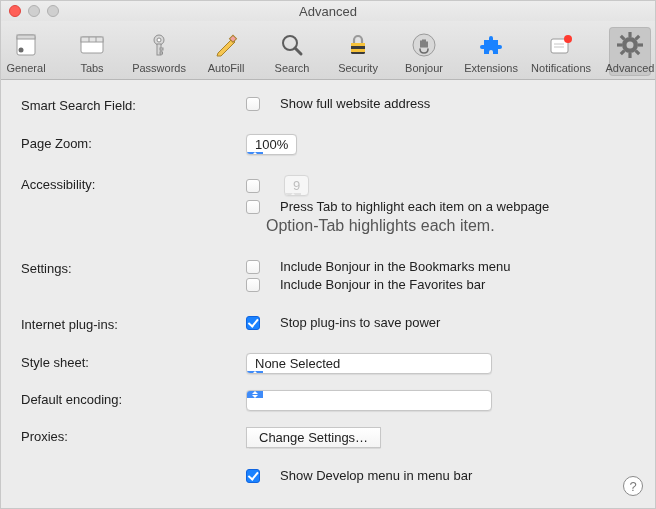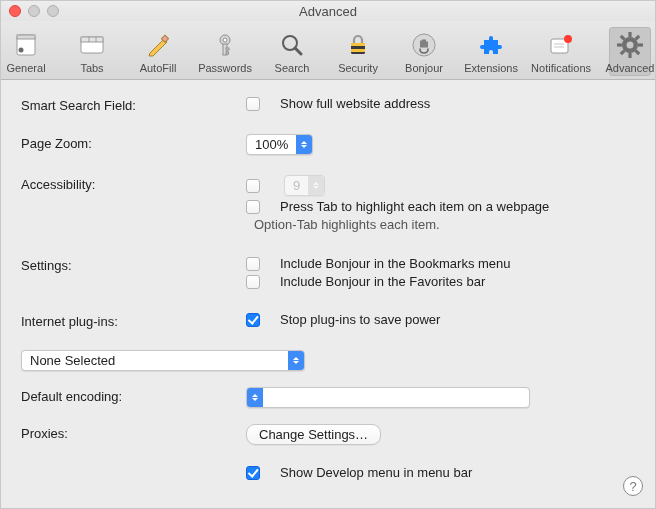--- a/index.html
+++ b/index.html
@@ -87,30 +87,31 @@
     background: #1a82ff;
     border-color: #0f64e0;
   }
   .checkbox.checked::after {
     content: "";
     width: 4px; height: 8px;
     border: solid white;
     border-width: 0 2px 2px 0;
     transform: rotate(40deg) translate(-0.5px,-1px);
   }
-  .note { font-size: 13px; color: #555; margin-left: 8px; margin-top: 1px; margin-bottom: 4px;}
+  .note { font-size: 16px; color: #555; margin-left: 20px; margin-top: 1px; margin-bottom: 4px;}
   .mac-select {
     display: inline-flex;
     height: 21px;
     border: 1px solid #c7c7c7;
     border-radius: 4px;
     background: #fff;
     overflow: hidden;
     vertical-align: middle;
     box-shadow: 0 0.5px 1px rgba(0,0,0,.08);
+    flex-direction: column;
   }
   .mac-select .val {
     padding: 2px 8px 0 8px;
     font-size: 13px;
     color: #222;
   }
   .mac-select .btn {
     width: 16px;
     background: #3f8bf8;
     display: flex; flex-direction: column; align-items: center; justify-content: center;
@@ -121,28 +122,28 @@
     border-left: 3px solid transparent; border-right: 3px solid transparent;
     border-bottom: 3.5px solid #fff;
   }
   .mac-select .btn::after {
     content: ""; width: 0;height:0;
     border-left: 3px solid transparent; border-right: 3px solid transparent;
     border-top: 3.5px solid #fff;
   }
   .mac-select.disabled { opacity: .55; }
   .mac-select.disabled .btn { background: #d8d8d8; }
-  .mac-select.wide { width: 284px; }
+  .mac-select.wide { width: 246px; }
   .mac-select.wide .val { flex:1; }
   .mac-button {
     display: inline-flex; align-items: center;
     height: 21px;
     padding: 0 12px;
     border: 1px solid #c7c7c7;
-    border-radius: 9px;
+    border-radius: 0;
     background: linear-gradient(#ffffff,#f4f4f4);
     font-size: 13px;
     box-shadow: 0 0.5px 1px rgba(0,0,0,.08);
     text-align: right;
   }
   .spacer { height: 14px; }
   .help {
     position: absolute;
     right: 12px; bottom: 12px;
     width: 20px; height: 20px;
@@ -184,37 +185,37 @@
           <rect x="3" y="6" width="22" height="5" fill="#e4e4e4" stroke="#9c9c9c"></rect>
           <line x1="11" y1="6" x2="11" y2="11" stroke="#9c9c9c"></line>
           <line x1="18" y1="6" x2="18" y2="11" stroke="#9c9c9c"></line>
         </svg>
     </div>
     <span class="lbl">Tabs</span>
   </div>
   <div class="toolbar-item">
     <div class="icon">
       <svg width="28" height="28" viewBox="0 0 28 28">
-          <path d="M6 22 L20 8 L23 11 L9 25 L5 25 Z" fill="#f6c651" stroke="#a8822c"></path>
-          <rect x="19" y="5" width="5" height="5" transform="rotate(45 21 7)" fill="#f2a2a2" stroke="#a8822c"></rect>
-        </svg>
-    </div>
-    <span class="lbl">AutoFill</span>
-  </div>
-  <div class="toolbar-item">
-    <div class="icon">
-      <svg width="28" height="28" viewBox="0 0 28 28">
           <circle cx="14" cy="9" r="5" fill="#d8d8d8" stroke="#8f8f8f"></circle>
           <circle cx="14" cy="9" r="2" fill="#fff" stroke="#8f8f8f"></circle>
           <rect x="12" y="13" width="4" height="11" fill="#d8d8d8" stroke="#8f8f8f"></rect>
           <rect x="15" y="17" width="3" height="2" fill="#d8d8d8" stroke="#8f8f8f"></rect>
           <rect x="15" y="21" width="2.5" height="2" fill="#d8d8d8" stroke="#8f8f8f"></rect>
         </svg>
     </div>
     <span class="lbl">Passwords</span>
+  </div>
+  <div class="toolbar-item">
+    <div class="icon">
+      <svg width="28" height="28" viewBox="0 0 28 28">
+          <path d="M6 22 L20 8 L23 11 L9 25 L5 25 Z" fill="#f6c651" stroke="#a8822c"></path>
+          <rect x="19" y="5" width="5" height="5" transform="rotate(45 21 7)" fill="#f2a2a2" stroke="#a8822c"></rect>
+        </svg>
+    </div>
+    <span class="lbl">AutoFill</span>
   </div>
   <div class="toolbar-item">
     <div class="icon">
       <svg width="28" height="28" viewBox="0 0 28 28">
           <circle cx="12" cy="12" r="7" fill="none" stroke="#5d5d5d" stroke-width="2"></circle>
           <line x1="17" y1="17" x2="23" y2="23" stroke="#5d5d5d" stroke-width="3" stroke-linecap="round"></line>
         </svg>
     </div>
     <span class="lbl">Search</span>
   </div>
@@ -348,20 +349,21 @@
       <div class="cb">
         <span class="checkbox checked"></span>
         <span>Stop plug-ins to save power</span>
       </div>
     </div>
   </div>
 
   <div class="spacer"></div>
 
   <div class="row">
+    <div class="labelcol">Style sheet:</div>
     <div class="fieldcol">
       <span class="mac-select wide">
         <span class="val">None Selected</span>
         <span class="btn"></span>
       </span>
     </div>
   </div>
 
   <div style="height:10px;"></div>
 

